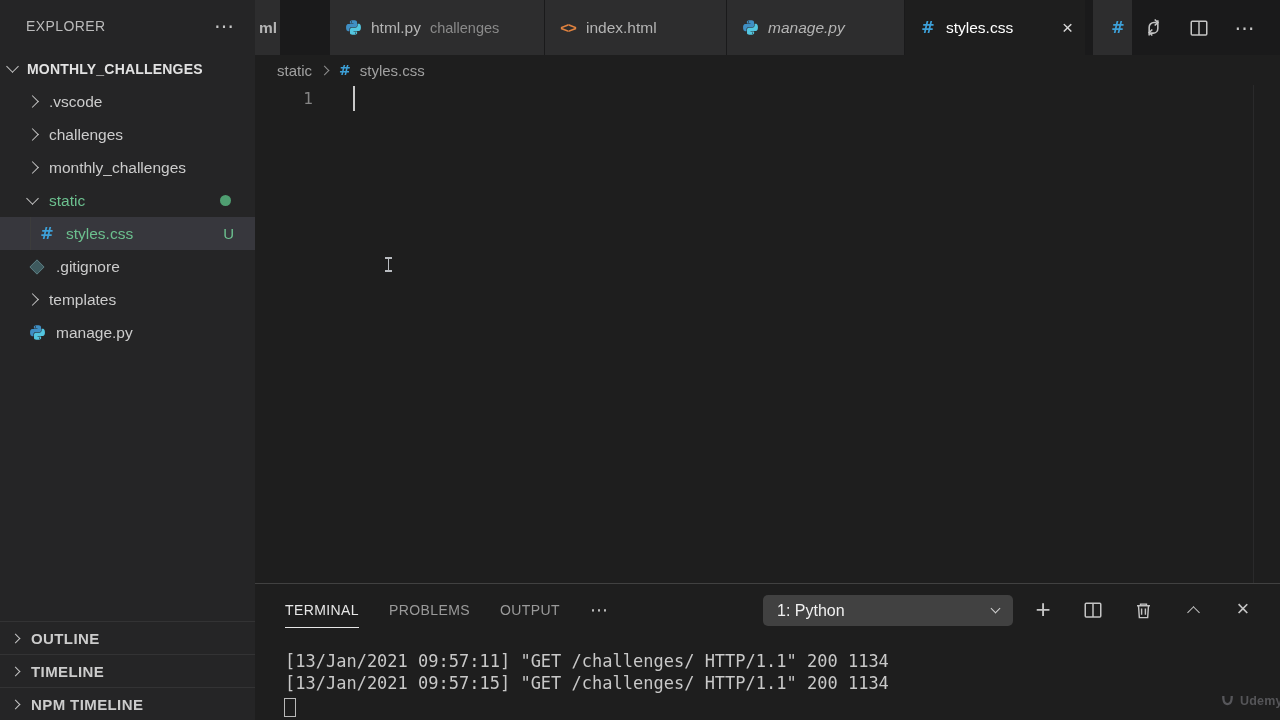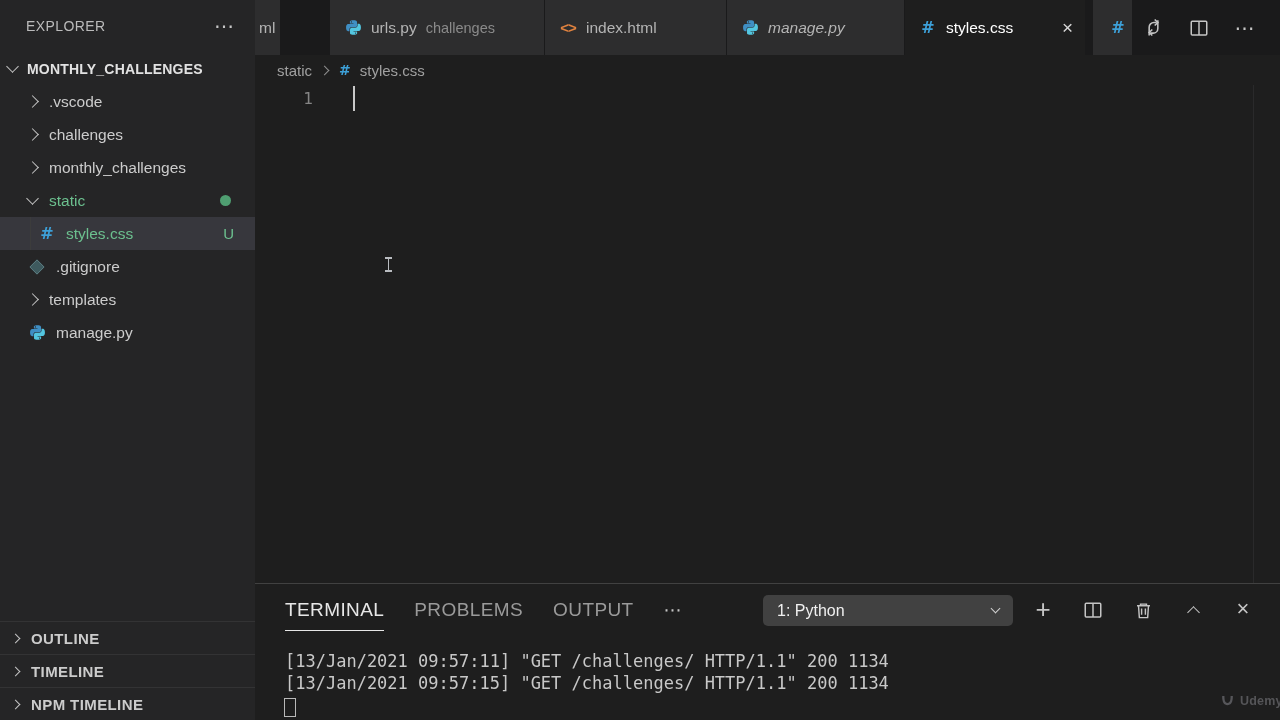--- a/index.html
+++ b/index.html
@@ -42,21 +42,21 @@
   .section-row { height:33px; display:flex; align-items:center; padding-left:12px; border-top:1px solid #333334; cursor:pointer; }
   .section-label { font-size:15px; font-weight:bold; color:#cccccc; letter-spacing:.4px; margin-left:10px; }
 
   
   .main { position:absolute; left:255px; top:0; width:1025px; height:720px; }
 
   
   .tabbar { position:relative; height:55px; background:#1a1a1b; display:flex; align-items:stretch; }
   .tab { display:flex; align-items:center; background:#2d2d2e; border-right:1px solid #1a1a1b; padding-left:14px; font-size:15.5px; color:#b4b4b4; cursor:pointer; overflow:hidden; white-space:nowrap; }
   .tab .file-ico { margin-right:9px; }
-  .tab-partial-left { width:26px; padding-left:4px; }
+  .tab-partial-left { width:26px; padding-left:4px;font-weight:bold; }
   .tab-gap { width:49px; background:#1a1a1b; }
   .tab-urls { width:215px; }
   .tab-hint { color:#8a8a8a; font-size:14.5px; margin-left:9px; }
   .tab-index { width:182px; }
   .tab-manage { width:178px; }
   .tab-manage .label { font-style:italic; }
   .tab.active { background:#1e1e1e; color:#ffffff; border-right:none; width:180px; }
   .tab-close { margin-left:auto; margin-right:12px; font-size:19px; color:#d8d8d8; cursor:pointer; line-height:1; }
   .tab-partial-right { width:40px; margin-left:8px; padding-left:16px; }
   .editor-actions { position:absolute; right:0; top:0; height:55px; display:flex; align-items:center; gap:24px; padding:0 24px 0 10px; }
@@ -72,21 +72,21 @@
   .caret { position:absolute; left:98px; top:1px; width:2px; height:25px; background:#c8c8c8; }
   .minimap-line { position:absolute; right:26px; top:0; width:1px; height:100%; background:#2a2a2b; }
   .ibeam { position:absolute; left:129px; top:172px; width:9px; height:15px; }
   .ibeam::before,.ibeam::after { content:""; position:absolute; left:1px; width:7px; height:1.6px; background:#b9bcc0; }
   .ibeam::before { top:0; } .ibeam::after { bottom:0; }
   .ibeam i { position:absolute; left:3.8px; top:0; width:1.6px; height:100%; background:#b9bcc0; }
 
   
   .panel { position:relative; height:137px; background:#1e1e1e; border-top:1px solid #414141; }
   .panel-header { position:relative; height:52px; display:flex; align-items:center; padding-left:30px; gap:30px; }
-  .panel-tab { position:relative; font-size:19px; letter-spacing:.4px; color:#9a9a9a; cursor:pointer; padding:6px 0; }
+  .panel-tab { position:relative; font-size:14px; letter-spacing:.4px; color:#9a9a9a; cursor:pointer; padding:6px 0; }
   .panel-tab.active { color:#e7e7e7; }
   .panel-tab.active::after { content:""; position:absolute; left:0; right:0; bottom:-4px; height:1.5px; background:#e7e7e7; }
   .panel-ellipsis { font-size:18px; color:#c5c5c5; cursor:pointer; }
   .shell-select { position:absolute; left:508px; top:11px; width:250px; height:31px; background:#414141; border-radius:5px; display:flex; align-items:center; padding:0 12px 0 14px; cursor:pointer; }
   .shell-label { font-size:16px; color:#f0f0f0; }
   .shell-select .chev { margin-left:auto; border-color:#d0d0d0; }
   .panel-actions { position:absolute; right:0; top:0; height:52px; display:flex; align-items:center; gap:28px; padding-right:26px; }
   .glyph-plus { font-size:26px; font-weight:300; color:#c5c5c5; line-height:1; margin-top:-3px; }
   .glyph-close { font-size:22px; font-weight:300; color:#c5c5c5; line-height:1; margin-top:-2px; }
   .terminal { position:absolute; left:30px; top:67px; font-family:"DejaVu Sans Mono", monospace; font-size:17px; color:#c8c8c8; }
@@ -183,21 +183,21 @@
         <span class="label">ml</span>
       </div>
       <div class="tab-gap"></div>
       <div class="tab tab-urls">
         <span class="file-ico">
           <svg width="17" height="17" viewBox="0 0 24 24">
               <path fill="#3f8fc4" d="M11.9 1.6c-5.3 0-5 2.3-5 2.3v2.4h5.1v.7H4.9s-3.4-.4-3.4 5 3 5.2 3 5.2h1.8v-2.5s-.1-3 2.9-3h5s2.8 0 2.8-2.7V4.3s.4-2.7-5.1-2.7zM9.1 3.2a.9.9 0 1 1 0 1.8.9.9 0 0 1 0-1.8z"></path>
               <path fill="#53c6e0" d="M12.1 22.4c5.3 0 5-2.3 5-2.3v-2.4H12v-.7h7.1s3.4.4 3.4-5-3-5.2-3-5.2h-1.8v2.5s.1 3-2.9 3h-5s-2.8 0-2.8 2.7v4.6s-.4 2.7 5.1 2.7zm2.8-1.6a.9.9 0 1 1 0-1.8.9.9 0 0 1 0 1.8z"></path>
             </svg>
         </span>
-        <span class="label">urls.py</span>
+        <span class="label">html.py</span>
         <span class="tab-hint">challenges</span>
       </div>
       <div class="tab tab-index">
         <span class="file-ico html-brackets">&lt;&gt;</span>
         <span class="label">index.html</span>
       </div>
       <div class="tab tab-manage">
         <span class="file-ico">
           <svg width="17" height="17" viewBox="0 0 24 24">
               <path fill="#3f8fc4" d="M11.9 1.6c-5.3 0-5 2.3-5 2.3v2.4h5.1v.7H4.9s-3.4-.4-3.4 5 3 5.2 3 5.2h1.8v-2.5s-.1-3 2.9-3h5s2.8 0 2.8-2.7V4.3s.4-2.7-5.1-2.7zM9.1 3.2a.9.9 0 1 1 0 1.8.9.9 0 0 1 0-1.8z"></path>

